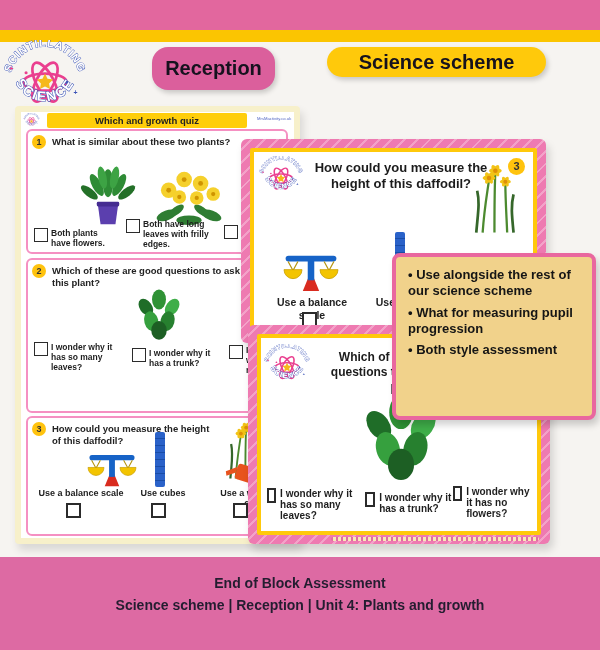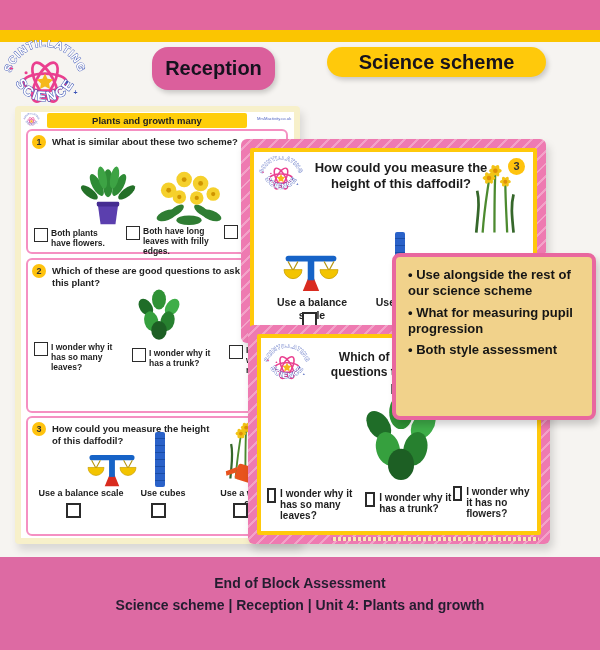--- a/index.html
+++ b/index.html
@@ -98,26 +98,26 @@
     <ellipse cx="50" cy="49" rx="25" ry="10" transform="rotate(-62 50 49)"></ellipse>
   </g>
   <circle cx="75" cy="49" r="2" fill="#3d55b8"></circle>
   <circle cx="28" cy="38" r="1.8" fill="#ea3f8f"></circle>
   <polygon points="50,39 52.9,45 59.5,45.9 54.7,50.5 55.9,57.1 50,54 44.1,57.1 45.3,50.5 40.5,45.9 47.1,45" fill="#f5b81c"></polygon>
   <text font-size="12.5" font-weight="bold" fill="#ffffff" stroke="#3d55b8" stroke-width="1" paint-order="stroke" letter-spacing="1"><textPath href="#lg1a" startOffset="50%" text-anchor="middle">SCINTILLATING</textPath></text>
   <text font-size="16" font-weight="bold" fill="#ffffff" stroke="#3d55b8" stroke-width="1.2" paint-order="stroke" letter-spacing="2"><textPath href="#lg1b" startOffset="50%" text-anchor="middle">SCIENCE</textPath></text>
   <text x="8" y="36" font-size="9" fill="#ea3f8f" font-weight="bold">+</text>
   <text x="83" y="64" font-size="8" fill="#3d55b8" font-weight="bold">+</text>
   </svg></div>
-      <div class="abs title-bar">Plants and growth many</div>
+      <div class="abs title-bar">Which and growth quiz</div>
       <div class="abs site">MrsMactivity.co.uk</div>
 
       <div class="qbox" style="top:17px;height:125px;">
         <div class="badge">1</div>
-        <div class="qtext" style="width:232px;">What is similar about these two scheme?</div>
+        <div class="qtext" style="width:232px;">What is similar about these two plants?</div>
         <svg class="abs" style="left:49px;top:26px;" width="62" height="70" viewBox="0 0 60 75">
           <g fill="#2e8b35">
             <ellipse cx="30" cy="28" rx="5.5" ry="15"></ellipse>
             <ellipse cx="18" cy="30" rx="5" ry="13" transform="rotate(-28 18 30)"></ellipse>
             <ellipse cx="42" cy="30" rx="5" ry="13" transform="rotate(28 42 30)"></ellipse>
             <ellipse cx="10" cy="38" rx="4.5" ry="11" transform="rotate(-52 10 38)" fill="#247028"></ellipse>
             <ellipse cx="50" cy="38" rx="4.5" ry="11" transform="rotate(52 50 38)" fill="#247028"></ellipse>
             <ellipse cx="24" cy="22" rx="4.5" ry="12" transform="rotate(-12 24 22)" fill="#3da344"></ellipse>
             <ellipse cx="37" cy="22" rx="4.5" ry="12" transform="rotate(12 37 22)" fill="#3da344"></ellipse>
           </g>
@@ -144,21 +144,21 @@
             <circle cx="25" cy="31" r="7" fill="#f5d02c"></circle>
               <circle cx="25" cy="31" r="2.2" fill="#cf9400"></circle>
             <circle cx="43" cy="32" r="7" fill="#f5d02c"></circle>
               <circle cx="43" cy="32" r="2.2" fill="#cf9400"></circle>
           </g>
         </svg>
         <div class="opt f85" style="left:6px;top:97px;width:80px;">
           <span class="cb12"></span>
           <span>Both plants have flowers.</span>
         </div>
-        <div class="opt f85" style="left:98px;top:95px;width:86px;justify-content:center;">
+        <div class="opt f85" style="left:98px;top:88px;width:86px;justify-content:center;">
           <span class="cb12"></span>
           <span>Both have long leaves with frilly edges.</span>
         </div>
         <div class="opt f85" style="left:196px;top:94px;width:62px;">
           <span class="cb12"></span>
           <span>They are in pots of soil.</span>
         </div>
       </div>
 
       <div class="qbox" style="top:146px;height:155px;">

